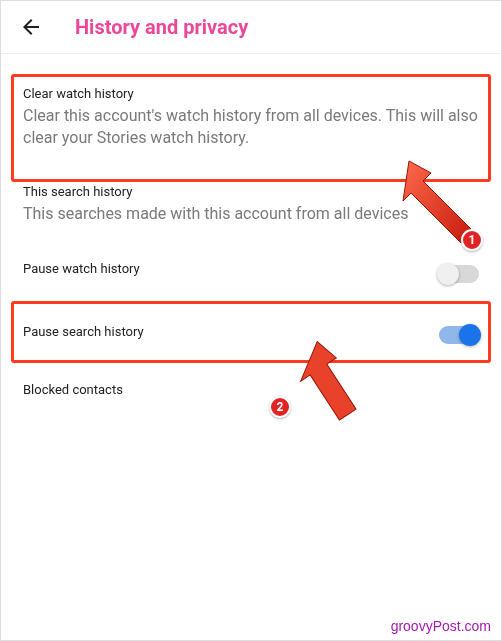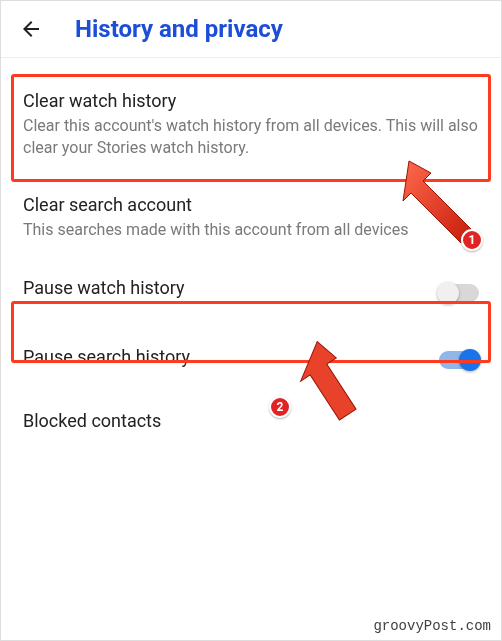--- a/index.html
+++ b/index.html
@@ -21,34 +21,34 @@
     .back-arrow {
       width: 24px;
       height: 24px;
       margin-right: 32px;
       display: flex;
       align-items: center;
       justify-content: center;
       cursor: pointer;
     }
     .header-title {
-      font-size: 24px;
+      font-size: 20px;
       font-weight: 700;
-      color: #1d4ed8;
+      color: #ec4899;
     }
     .list {
       padding: 0;
     }
     .item {
       padding: 18px 22px 18px 22px;
       position: relative;
       cursor: pointer;
     }
     .item-title {
-      font-size: 18px;
+      font-size: 13px;
       font-weight: 400;
       color: #222;
       margin-bottom: 4px;
     }
     .item-desc {
       font-size: 16px;
       color: #7a7a7a;
       line-height: 1.35;
     }
     .item-row {
@@ -110,22 +110,22 @@
     .arrow {
       position: absolute;
       pointer-events: none;
     }
 
     .watermark {
       position: absolute;
       right: 10px;
       bottom: 6px;
       font-size: 14px;
-      color: #404040;
-      font-family: Liberation Mono, monospace;
+      color: #a21caf;
+      font-family: Liberation Sans, sans-serif;
     }
     .gap { height: 14px; }
   </style>
 </head>
 <body>
 
 <div class="header">
   <div class="back-arrow">
     <svg width="24" height="24" viewBox="0 0 24 24">
       <path d="M20 11H7.83l5.59-5.59L12 4l-8 8 8 8 1.41-1.41L7.83 13H20z" fill="#202020"></path>
@@ -137,21 +137,21 @@
 <div class="gap"></div>
 
 <div class="list">
 
   <div class="item">
     <div class="item-title">Clear watch history</div>
     <div class="item-desc">Clear this account's watch history from all devices. This will also clear your Stories watch history.</div>
   </div>
 
   <div class="item">
-    <div class="item-title">Clear search account</div>
+    <div class="item-title">This search history</div>
     <div class="item-desc">This searches made with this account from all devices</div>
   </div>
 
   <div class="item">
     <div class="item-row">
       <div class="item-title" style="margin-bottom:12px">Pause watch history</div>
       <div class="toggle off">
           <div class="knob"></div>
         </div>
     </div>

